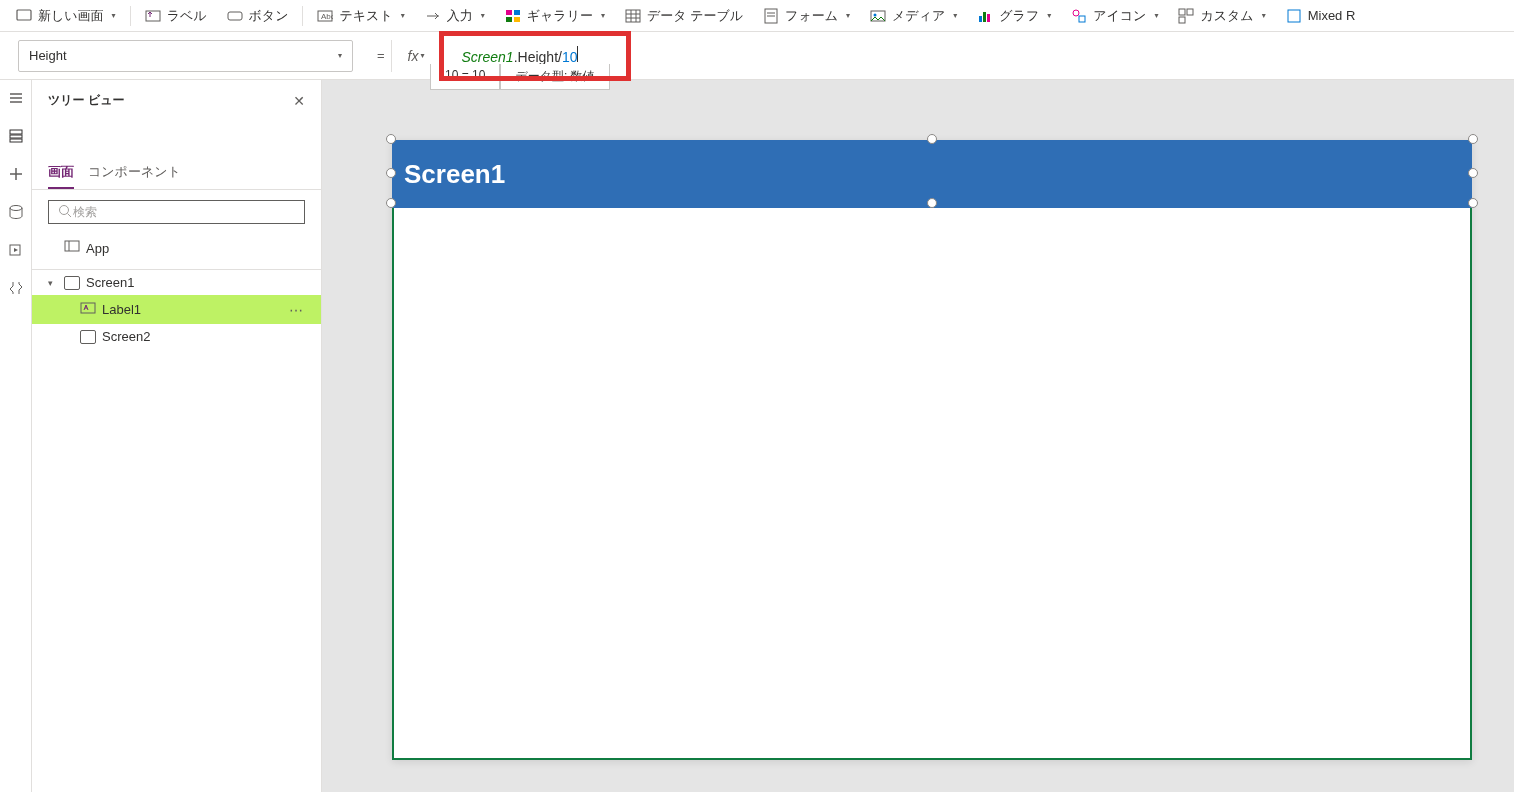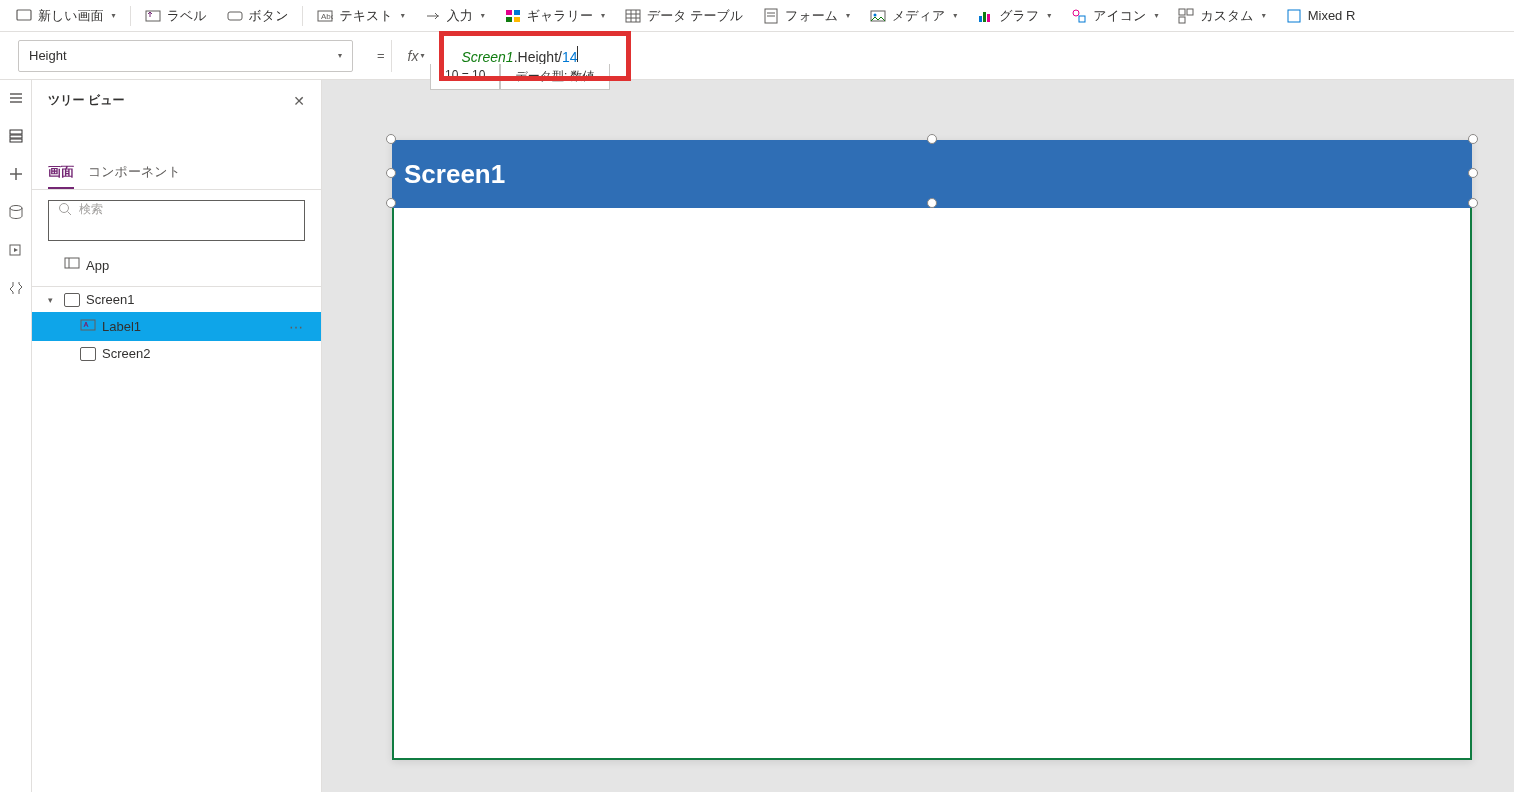--- a/index.html
+++ b/index.html
@@ -221,24 +221,24 @@
     .tree-tab.active {
       color: #742774;
       border-bottom: 2px solid #742774;
       font-weight: 600;
     }
     .search-wrap {
       padding: 10px 16px;
     }
     .search-box {
       display: flex;
+      align-items: center;
       border: 1px solid #605e5c;
-      height: 41px;
+      height: 24px;
       padding: 0 8px;
-      gap: 6px;
       font-size: 12px;
       color: #a19f9d;
     }
     .tree-node {
       display: flex;
       align-items: center;
       gap: 6px;
       padding: 5px 16px;
       font-size: 13px;
       cursor: pointer;
@@ -250,21 +250,21 @@
     }
     .tree-node .node-icon {
       width: 16px;
       height: 14px;
       border: 1px solid #605e5c;
       border-radius: 2px;
     }
     .tree-node.indent1 { padding-left: 32px; }
     .tree-node.indent2 { padding-left: 48px; }
     .tree-node.selected {
-      background: #0ea5e9;
+      background: #bef264;
     }
     .tree-node.selected::after {
       content: "⋯";
       margin-left: auto;
       color: #605e5c;
       font-size: 14px;
       letter-spacing: 2px;
     }
     .app-node-line {
       border-bottom: 1px solid #e1dfdd;
@@ -482,21 +482,21 @@
   <span class="equals-label">=</span>
   <div class="fx-wrap">
     <span class="fx-label">fx</span>
     <span class="chevron-icon">▾</span>
   </div>
   <div class="formula-input-wrap">
     <div class="formula-highlight-box"></div>
     <div class="formula-text">
       <span class="formula-ident">Screen1</span>
         <span class="formula-prop">.Height/</span>
-        <span class="formula-num">14</span>
+        <span class="formula-num">10</span>
         <span class="caret"></span>
     </div>
   </div>
 </div>
 
 <div class="hint-row">
   <div class="hint-box">10  =  10</div>
   <div class="hint-box">データ型: 数値</div>
 </div>
 

